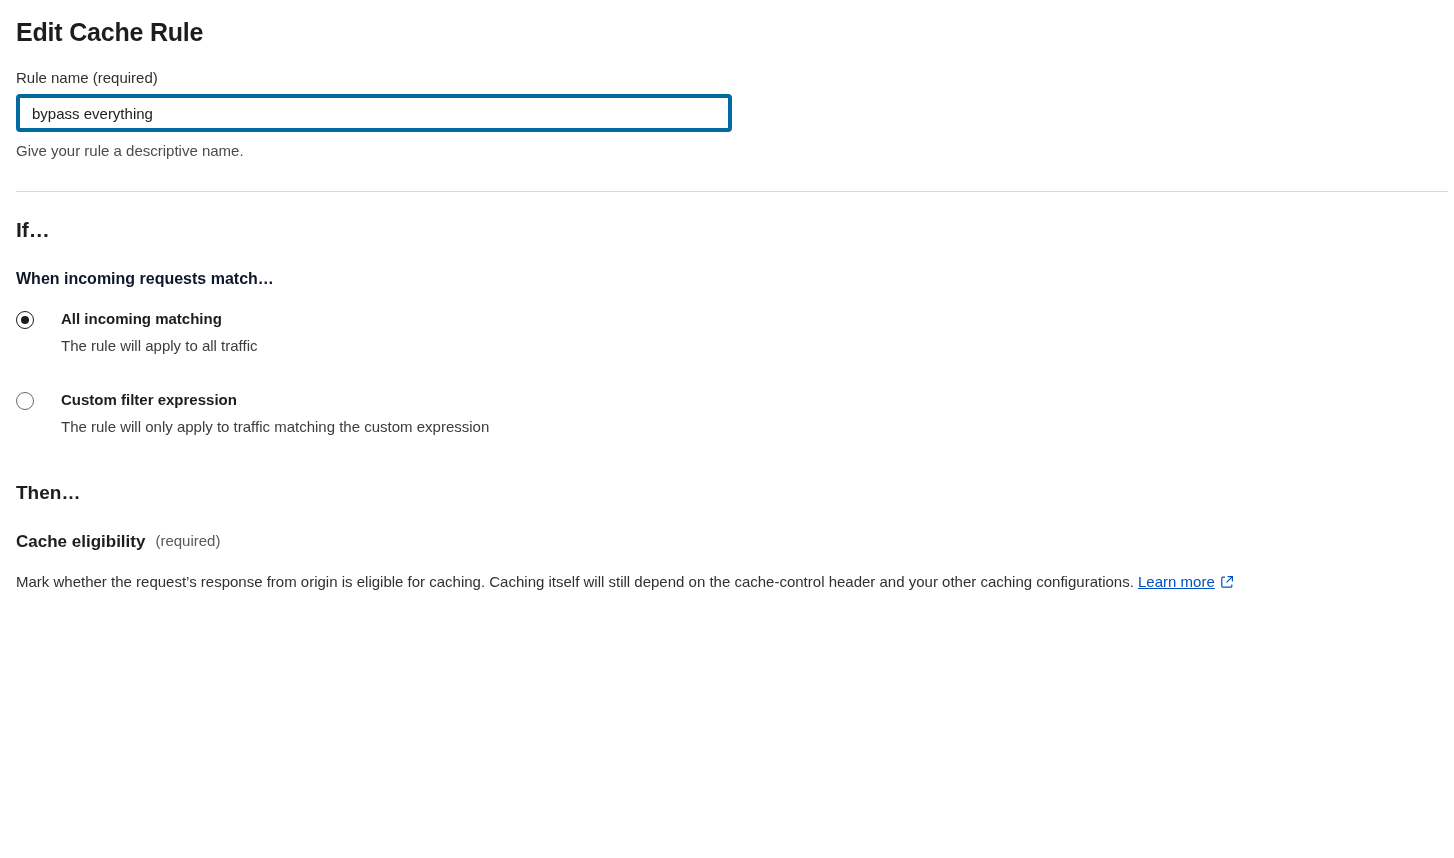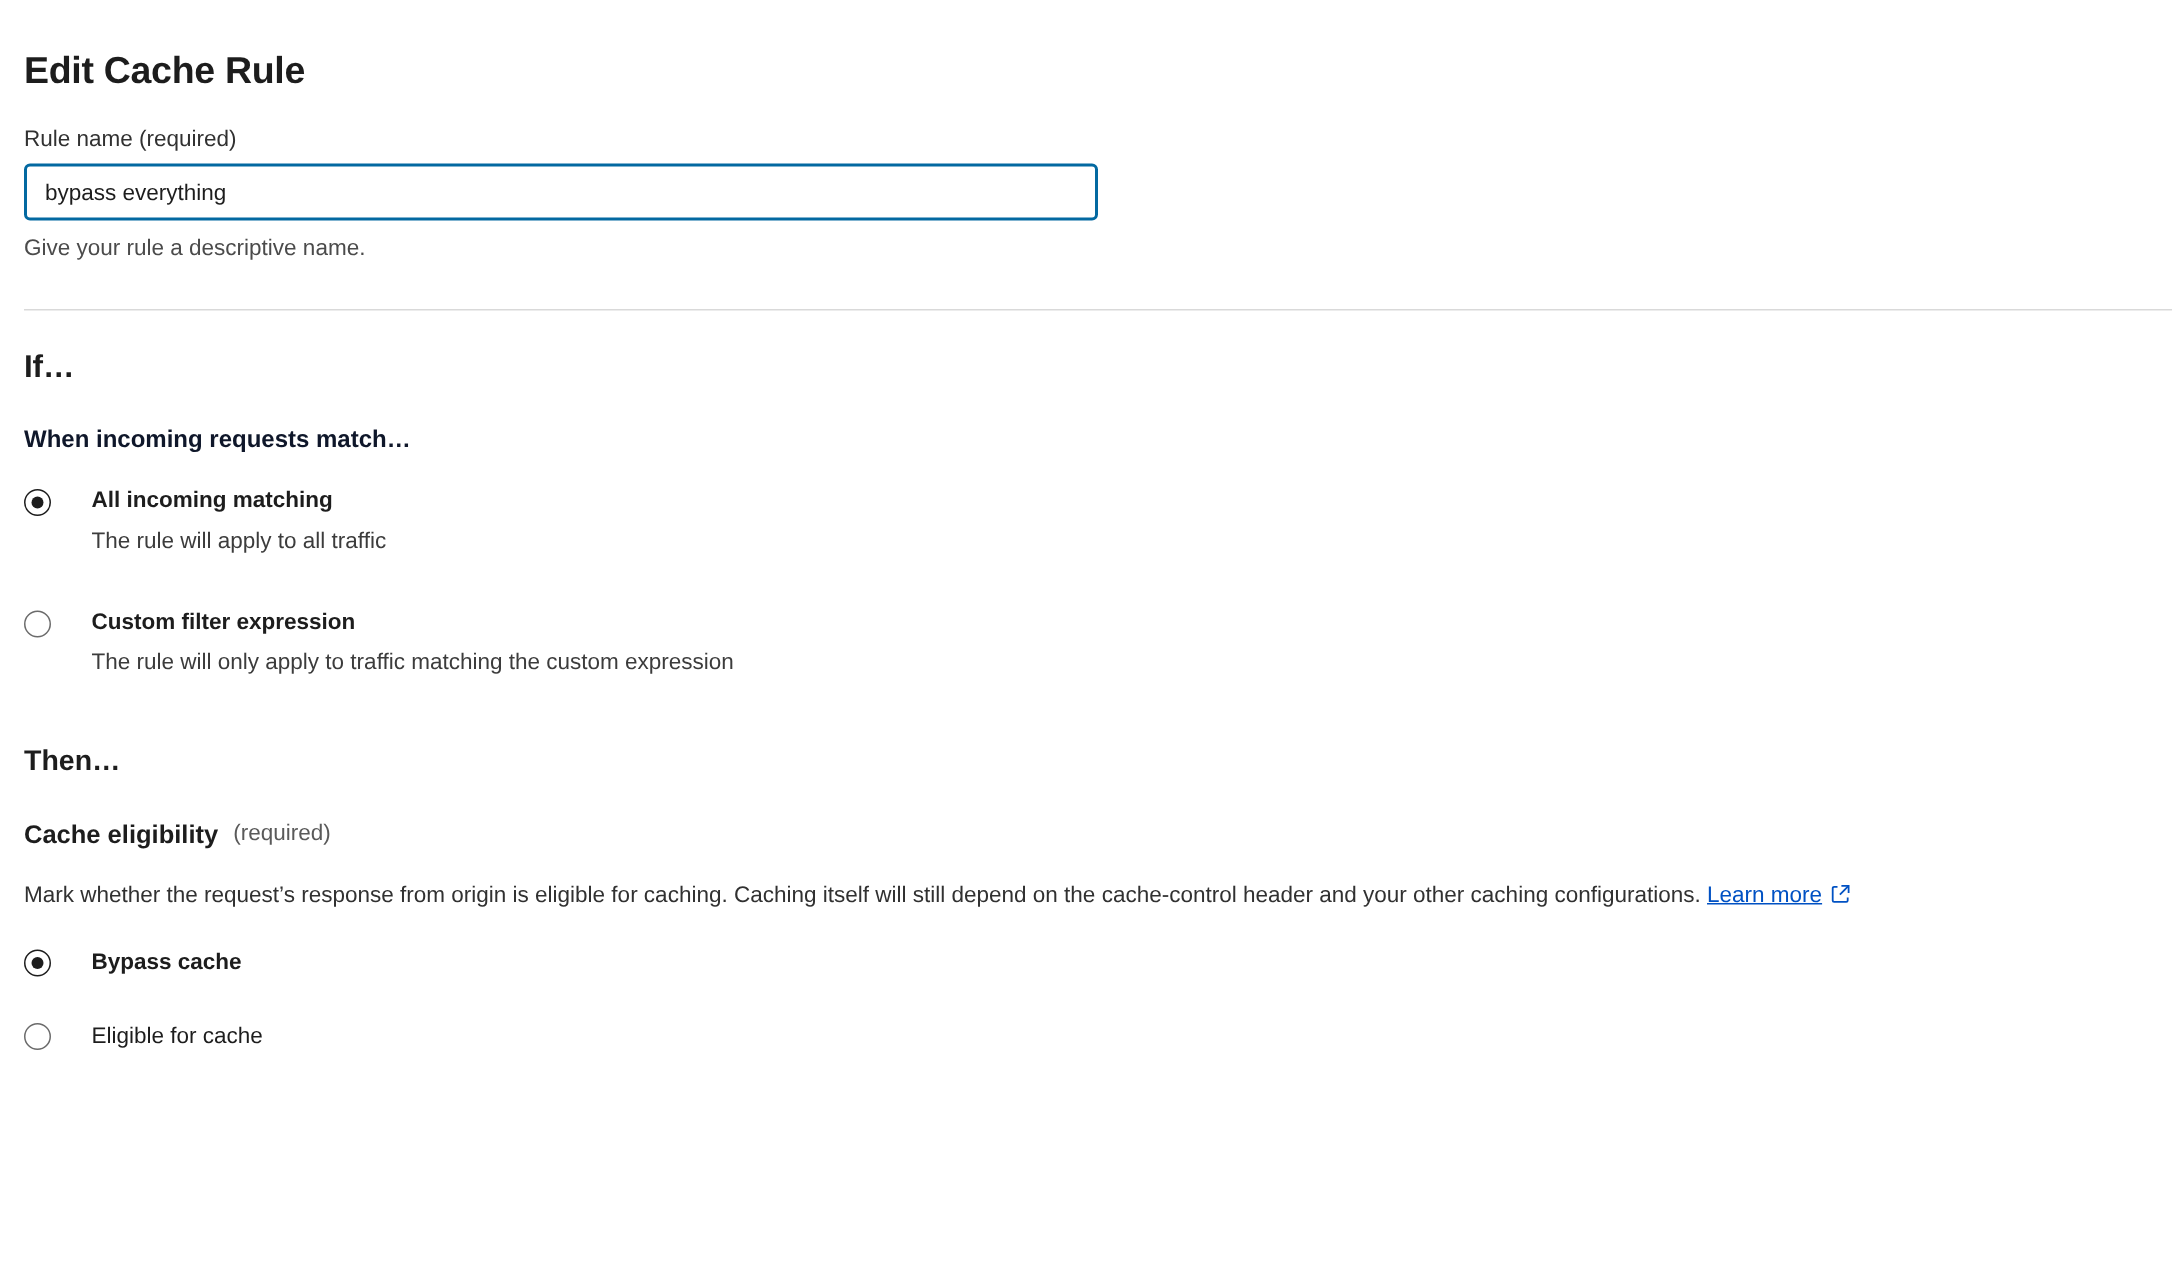--- a/index.html
+++ b/index.html
@@ -16,32 +16,32 @@
     overflow: hidden;
   }
   .page {
     padding: 18px 16px 0 16px;
     width: 1454px;
   }
   .page-title {
     font-size: 25px;
     font-weight: bold;
     letter-spacing: -0.2px;
-    margin: 15px 0 22px 0;
+    margin: 0 0 22px 0;
     color: #1d1d1d;
   }
   .field-label {
     font-size: 15px;
     color: #313131;
     margin-bottom: 8px;
   }
   .text-input {
     width: 716px;
     height: 38px;
-    border: 2px solid #0369a1;
+    border: 4px solid #0369a1;
     border-radius: 4px;
     padding: 0 12px;
     font-size: 15px;
     font-family: "Liberation Sans", sans-serif;
     color: #1d1d1d;
     background: #fff;
     outline: none;
   }
   .helper-text {
     font-size: 15px;
@@ -211,27 +211,14 @@
 
   <p class="description">
     <span>Mark whether the request’s response from origin is eligible for caching. Caching itself will still depend on the cache-control header and your other caching configurations.</span>
     <a class="learn-more" href="#">Learn more</a><span class="ext-icon"><svg width="14" height="14" viewBox="0 0 14 14">
           <path d="M5 2.2h-2.3c-.5 0-.9.4-.9.9v8.2c0 .5.4.9.9.9h8.2c.5 0 .9-.4.9-.9V9.4" fill="none" stroke="#0051c3" stroke-width="1.2"></path>
           <path d="M7.6 1.6h4.8v4.8" fill="none" stroke="#0051c3" stroke-width="1.2"></path>
           <path d="M12.2 1.8l-5.6 5.6" fill="none" stroke="#0051c3" stroke-width="1.2"></path>
         </svg></span>
   </p>
 
-  <div class="then-radio-group">
-
-    <div class="then-radio-row">
-      <span class="radio checked"></span>
-      <span class="then-radio-label bold">Bypass cache</span>
-    </div>
-
-    <div class="then-radio-row" style="margin-top:30px;">
-      <span class="radio"></span>
-      <span class="then-radio-label">Eligible for cache</span>
-    </div>
-
-  </div>
 
 </div>
 
 </body></html>

